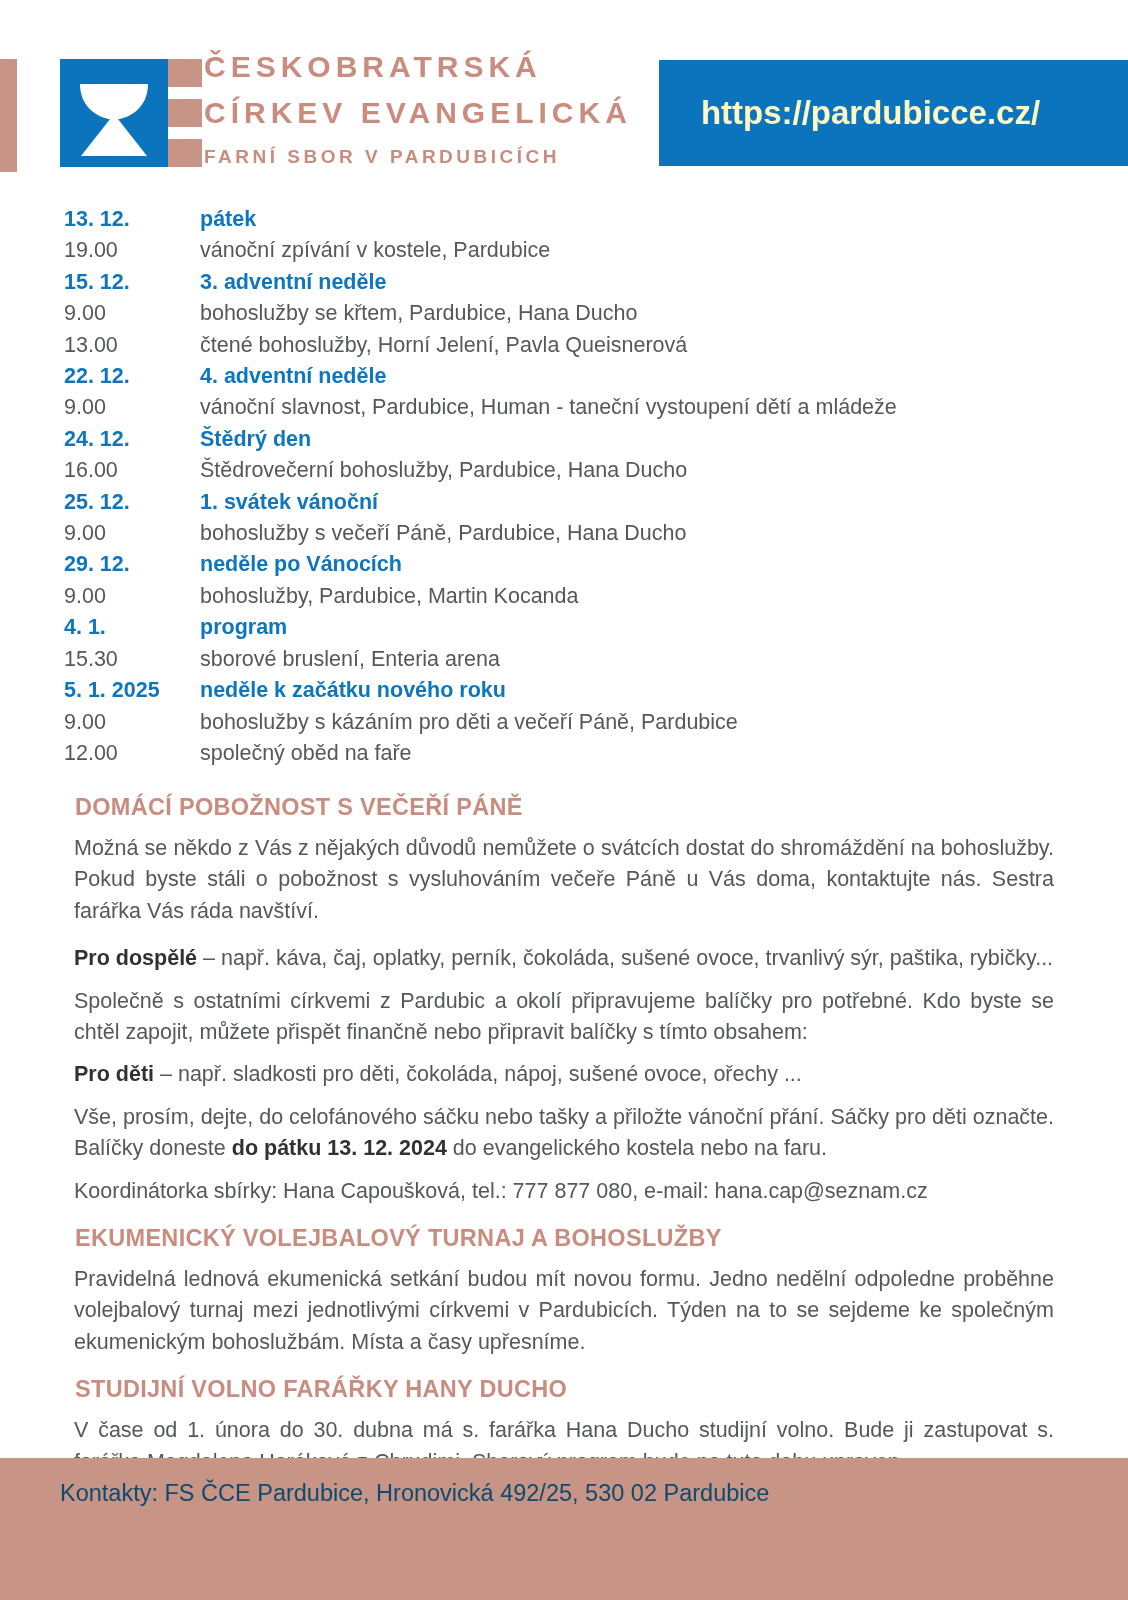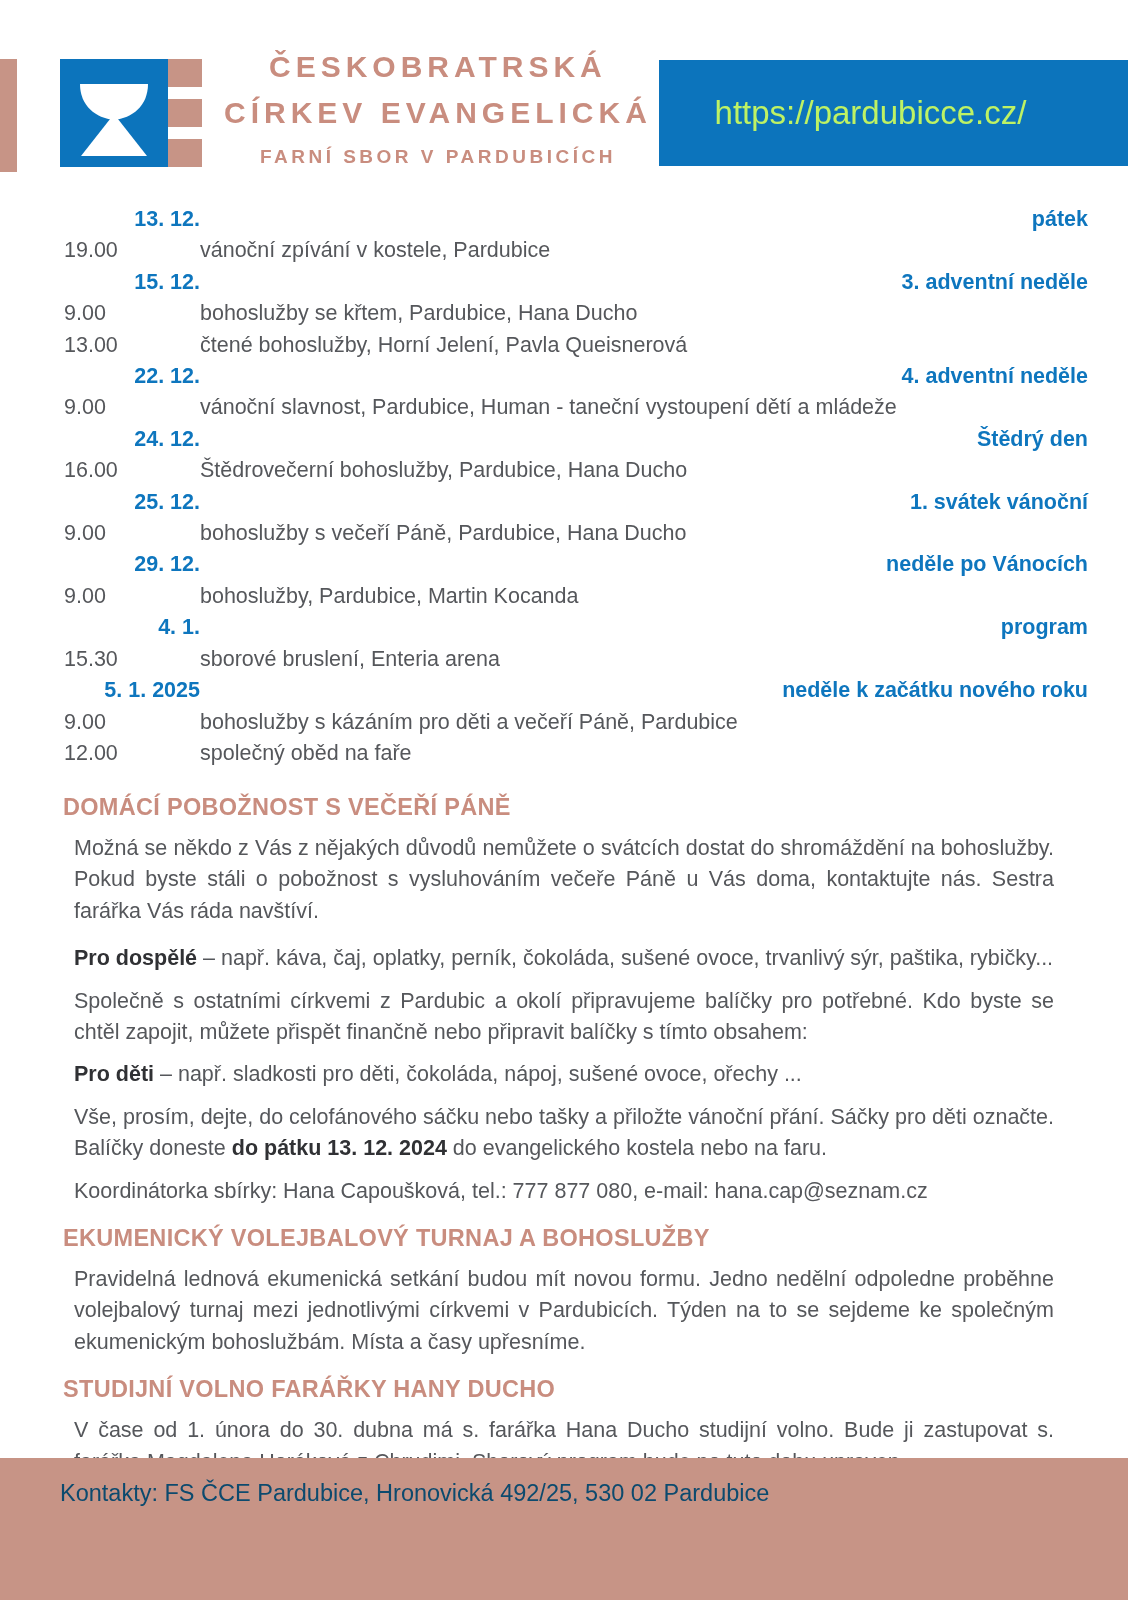--- a/index.html
+++ b/index.html
@@ -25,52 +25,52 @@
     width: 108px; height: 108px; background: var(--blue);
   }
   .logo-square svg { display: block; width: 108px; height: 108px; }
   .logo-ebars {
     position: absolute; left: 168px; top: 59px;
     width: 34px; height: 108px;
     display: flex; flex-direction: column; justify-content: space-between;
   }
   .logo-ebars .bar { height: 28px; background: var(--rose); }
 
-  .wordmark { position: absolute; left: 224px; top: 44px; text-align: center; }
+  .wordmark { position: absolute; left: 204px; top: 44px; }
   .wm-main {
     font-size: 30px; font-weight: bold; color: var(--rose-heading);
     letter-spacing: 5px; line-height: 46px; white-space: nowrap;
   }
   .wm-sub {
     font-size: 19px; font-weight: bold; color: var(--rose-heading);
     letter-spacing: 3.5px; margin-top: 10px; white-space: nowrap;
   }
 
   .url-box {
     position: absolute; left: 659px; top: 60px; right: 0; height: 106px;
     background: var(--blue);
     display: flex; align-items: center; justify-content: center;
   }
   .url-box span {
-    color: #bef264; font-size: 33px; font-weight: normal;
+    color: #fef9c3; font-size: 33px; font-weight: bold;
     padding-right: 46px; white-space: nowrap;
   }
 
   
   .schedule { position: absolute; left: 64px; top: 204px; right: 40px; }
   .sched-row { display: flex; font-size: 21.5px; line-height: 31.4px; color: var(--gray); }
-  .sched-row.em { color: #0E76BE; font-weight: bold; text-align: right; }
+  .sched-row.em { color: #0E76BE; font-weight: bold; }
   .sched-left { width: 136px; flex: none; }
   .sched-right { flex: 1; white-space: nowrap; }
 
   
   .sections { position: absolute; left: 63px; top: 792px; width: 1002px; }
   .section { margin-bottom: 16px; }
   .section h2 {
-    margin: 0 0 7px 0;
+    margin: 0 0 7px 12px;
     font-size: 23.5px; font-weight: bold; letter-spacing: 0.3px;
     color: var(--rose-heading); line-height: 30px;
   }
   .section p {
     margin: 11px; font-size: 21.5px; line-height: 31.4px;
     color: var(--gray); text-align: justify;
   }
   .section p strong { color: #303134; font-weight: bold; }
 
   

